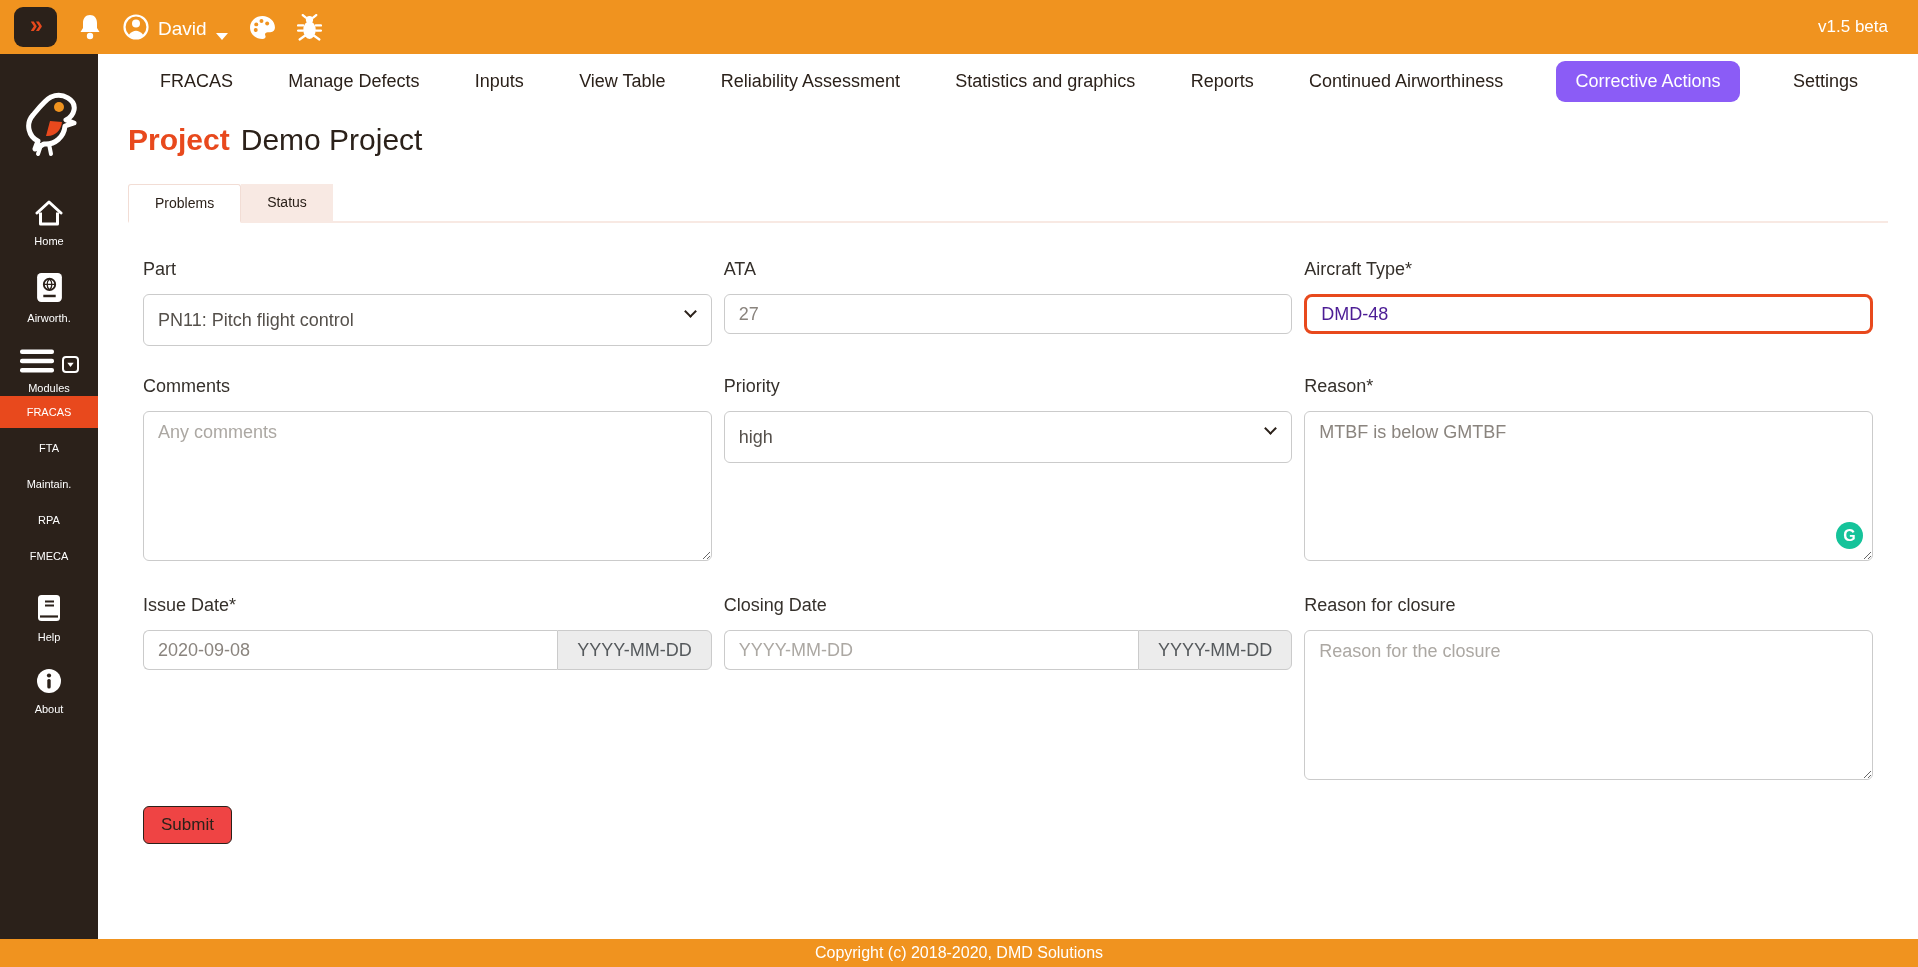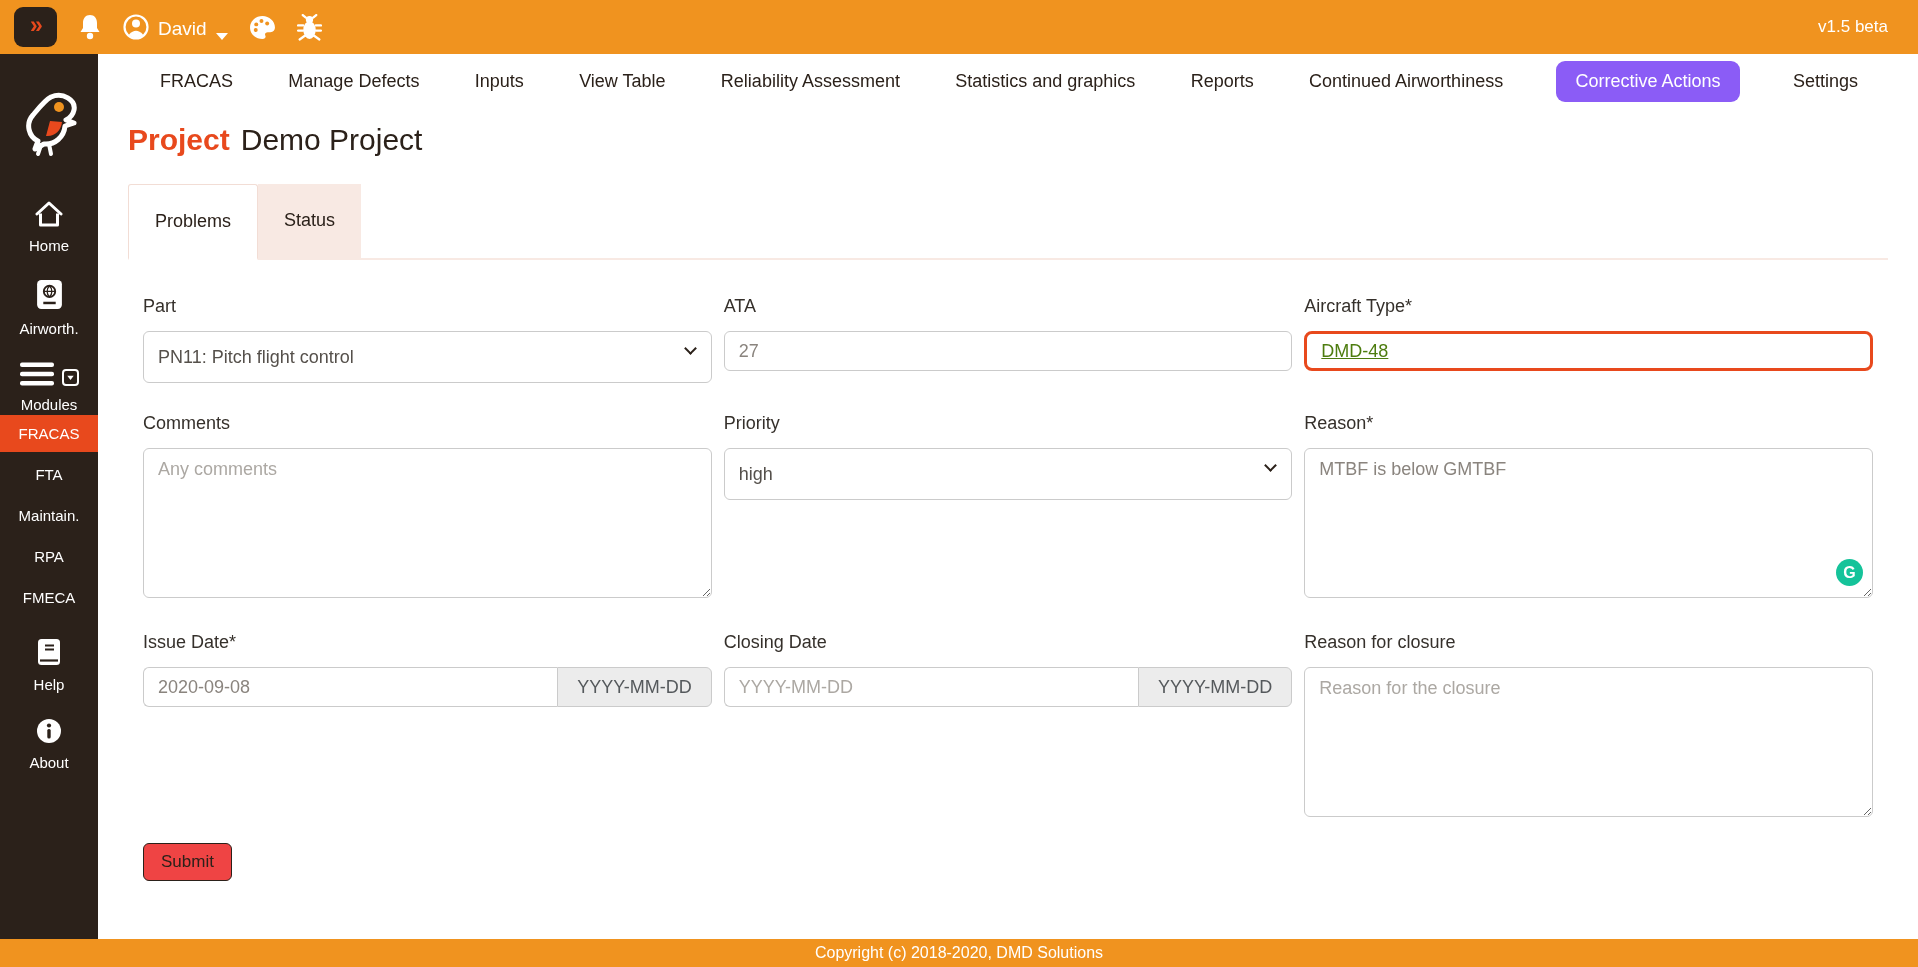--- a/index.html
+++ b/index.html
@@ -29,21 +29,21 @@
   .caret { width: 0; height: 0; border-left: 6px solid transparent; border-right: 6px solid transparent; border-top: 7px solid #fff; margin-top: 2px; }
   .version { margin-left: auto; color: #fff; font-size: 17px; }
 
   
   .app { display: flex; height: 913px; }
 
   
   .sidebar {
     width: 98px; flex-shrink: 0; background: #2B211A; color: #fff;
     display: flex; flex-direction: column; align-items: center;
-    padding-top: 38px; font-size: 15px;
+    padding-top: 38px; font-size: 11px;
   }
   .logo { margin-bottom: 40px; }
   .side-item {
     display: flex; flex-direction: column; align-items: center; gap: 7px;
     cursor: pointer; margin-bottom: 25px;
   }
   .modules-icons { display: flex; align-items: flex-end; gap: 8px; }
   .side-item.modules { margin-bottom: 0; }
   .module-item { width: 100%; text-align: center; padding: 10px 0; margin: 2px 0; cursor: pointer; }
   .module-item.active { background: #E8491D; }
@@ -57,21 +57,21 @@
     height: 54px; padding: 0 28px 0 30px; font-size: 18px;
   }
   .nav-item { cursor: pointer; padding: 6px 2px; white-space: nowrap; }
   .nav-item.active { background: #8b5cf6; color: #fff; padding: 10px 19px; border-radius: 9px; }
 
   .page-title { margin-top: 15px; font-size: 30px; }
   .page-title .t-label { color: #E8491D; font-weight: 800; margin-right: 11px; }
   .page-title .t-value { color: #2B211A; font-weight: 500; }
 
   .tabs { display: flex; margin-top: 27px; border-bottom: 2px solid #F8E9E3; }
-  .tab { padding: 26px 26px; font-size: 18px; cursor: pointer; margin-bottom: -2px; }
+  .tab { padding: 10px 26px; font-size: 14px; cursor: pointer; margin-bottom: -2px; }
   .tab.active { background: #fff; border: 1px solid #F2DDD5; border-bottom: 2px solid #fff; border-radius: 3px 3px 0 0; }
   .tab.inactive { background: #F8E9E3; border-bottom: 2px solid #F8E9E3; }
 
   
   .form-grid {
     display: grid; grid-template-columns: repeat(3, 1fr);
     column-gap: 12px; row-gap: 30px;
     margin-top: 36px; padding: 0 15px;
   }
   .field label { display: block; font-size: 18px; color: #35302B; margin-bottom: 14px; }
@@ -85,21 +85,21 @@
   .chev {
     position: absolute; right: 17px; top: 13px; width: 9px; height: 9px;
     border-right: 2px solid #2B211A; border-bottom: 2px solid #2B211A;
     transform: rotate(45deg); pointer-events: none;
   }
   input.control {
     width: 100%; height: 40px; padding: 0 14px; font-size: 18px;
     color: #8A847E; border: 1px solid #CBCBCB; border-radius: 6px; background: #fff;
   }
   input.control::placeholder, textarea.control::placeholder { color: #ACA8A3; }
-  input.focused-accent { border: 3px solid #E8491D; border-radius: 8px; color: #4d7c0f; text-decoration: underline; }
+  input.focused-accent { border: 3px solid #E8491D; border-radius: 8px; color: #4c1d95; }
   textarea.control {
     width: 100%; height: 150px; padding: 10px 14px; font-size: 18px;
     color: #8A847E; border: 1px solid #CBCBCB; border-radius: 6px; resize: both;
   }
   .input-group { display: flex; }
   .input-group input { flex: 1; border-radius: 6px 0 0 6px; border-right: none; }
   .addon {
     background: #ECECEC; border: 1px solid #CBCBCB; border-radius: 0 6px 6px 0;
     display: flex; align-items: center; padding: 0 19px; font-size: 18px; color: #55595C;
   }

